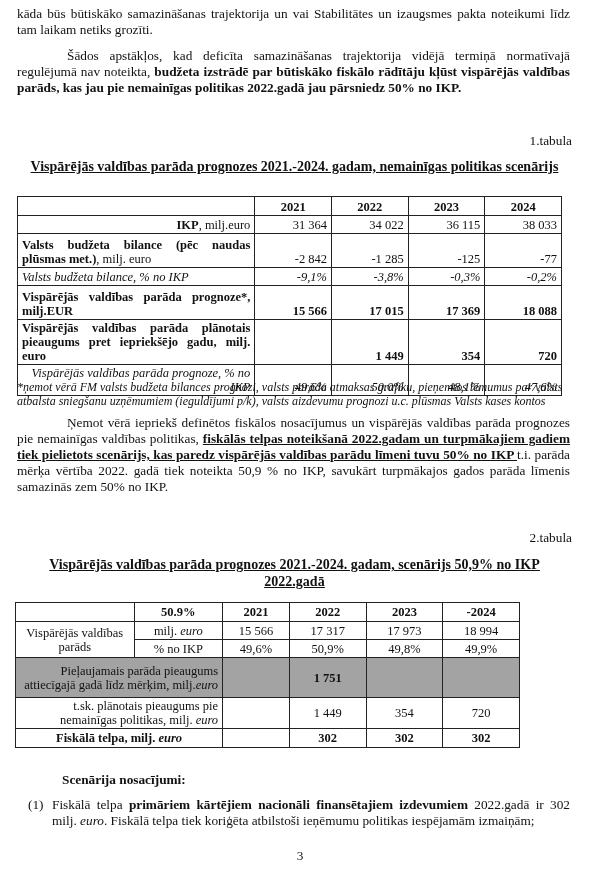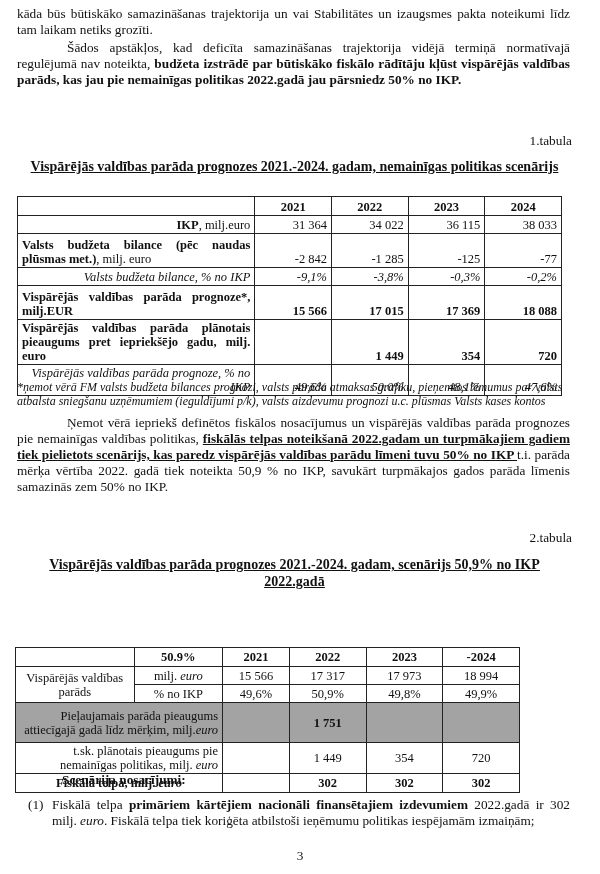--- a/index.html
+++ b/index.html
@@ -15,38 +15,38 @@
     .i { font-style: italic; }
     .tabnum { position: absolute; right: 28px; font-size: 13.3px; }
     .caption { position: absolute; left: 17px; width: 555px; text-align: center; font-weight: bold; font-size: 14px; line-height: 17px; text-decoration: underline; }
 
     table { border-collapse: collapse; position: absolute; font-size: 12.5px; line-height: 14px; }
     td { border: 1px solid #222; padding: 1px 4px; vertical-align: bottom; }
     #t1 { left: 17px; top: 196px; width: 545px; }
     #t1 td.lbl { width: 230px; }
     #t1 td.num { width: 68px; text-align: right; }
     #t1 td.hd { text-align: center; font-weight: bold; }
-    #t2 { left: 15px; top: 602px; width: 505px; margin-top: 45px; }
+    #t2 { left: 15px; top: 602px; width: 505px; }
     #t2 td { text-align: center; vertical-align: middle; }
     #t2 td.lbl2 { text-align: right; }
     #t2 .shade td { background: #a3a3a3; }
     .footnote { position: absolute; left: 17px; width: 560px; font-size: 12px; line-height: 14px; font-style: italic; }
     .page-num { position: absolute; left: 0; width: 600px; text-align: center; top: 848px; }
     .list-item { position: absolute; left: 30px; width: 540px; text-align: justify; }
     .list-item .marker { position: absolute; left: -2px; }
     .list-item .body { margin-left: 22px; }
   </style>
 </head>
 <body>
 
 <div class="p" style="top:6px;">
   <span>kāda būs būtiskāko samazināšanas trajektorija un vai Stabilitātes un izaugsmes pakta noteikumi līdz tam laikam netiks grozīti.</span>
 </div>
 
-<div class="p indent" style="top:40px;">
+<div class="p indent" style="top:48px;">
   <span>Šādos apstākļos, kad deficīta samazināšanas trajektorija vidējā termiņā normatīvajā regulējumā nav noteikta, </span><b>budžeta izstrādē par būtiskāko fiskālo rādītāju kļūst vispārējās valdības parāds, kas jau pie nemainīgas politikas 2022.gadā jau pārsniedz 50% no IKP.</b>
 </div>
 
 <div class="tabnum" style="top:133px;">1.tabula</div>
 <div class="caption" style="top:158px;">Vispārējās valdības parāda prognozes 2021.-2024. gadam, nemainīgas politikas scenārijs</div>
 
 <table id="t1">
   <tbody>
       <tr style="height:19px;">
     <td class="lbl"></td>
@@ -63,21 +63,21 @@
     <td class="num">38 033</td>
   </tr>
   <tr style="height:34px;">
     <td class="lbl" style="text-align:justify;"><b>Valsts budžeta bilance (pēc naudas plūsmas met.)</b><span>, milj. euro</span></td>
     <td class="num">-2 842</td>
     <td class="num">-1 285</td>
     <td class="num">-125</td>
     <td class="num">-77</td>
   </tr>
   <tr style="height:18px;">
-    <td class="lbl i" style="text-align:right;">Valsts budžeta bilance, % no IKP</td>
+    <td class="lbl i" style="">Valsts budžeta bilance, % no IKP</td>
     <td class="num i">-9,1%</td>
     <td class="num i">-3,8%</td>
     <td class="num i">-0,3%</td>
     <td class="num i">-0,2%</td>
   </tr>
   <tr style="height:34px;">
     <td class="lbl b" style="text-align:justify;text-align-last:left;">Vispārējās valdības parāda prognoze*, milj.EUR</td>
     <td class="num b">15 566</td>
     <td class="num b">17 015</td>
     <td class="num b">17 369</td>

